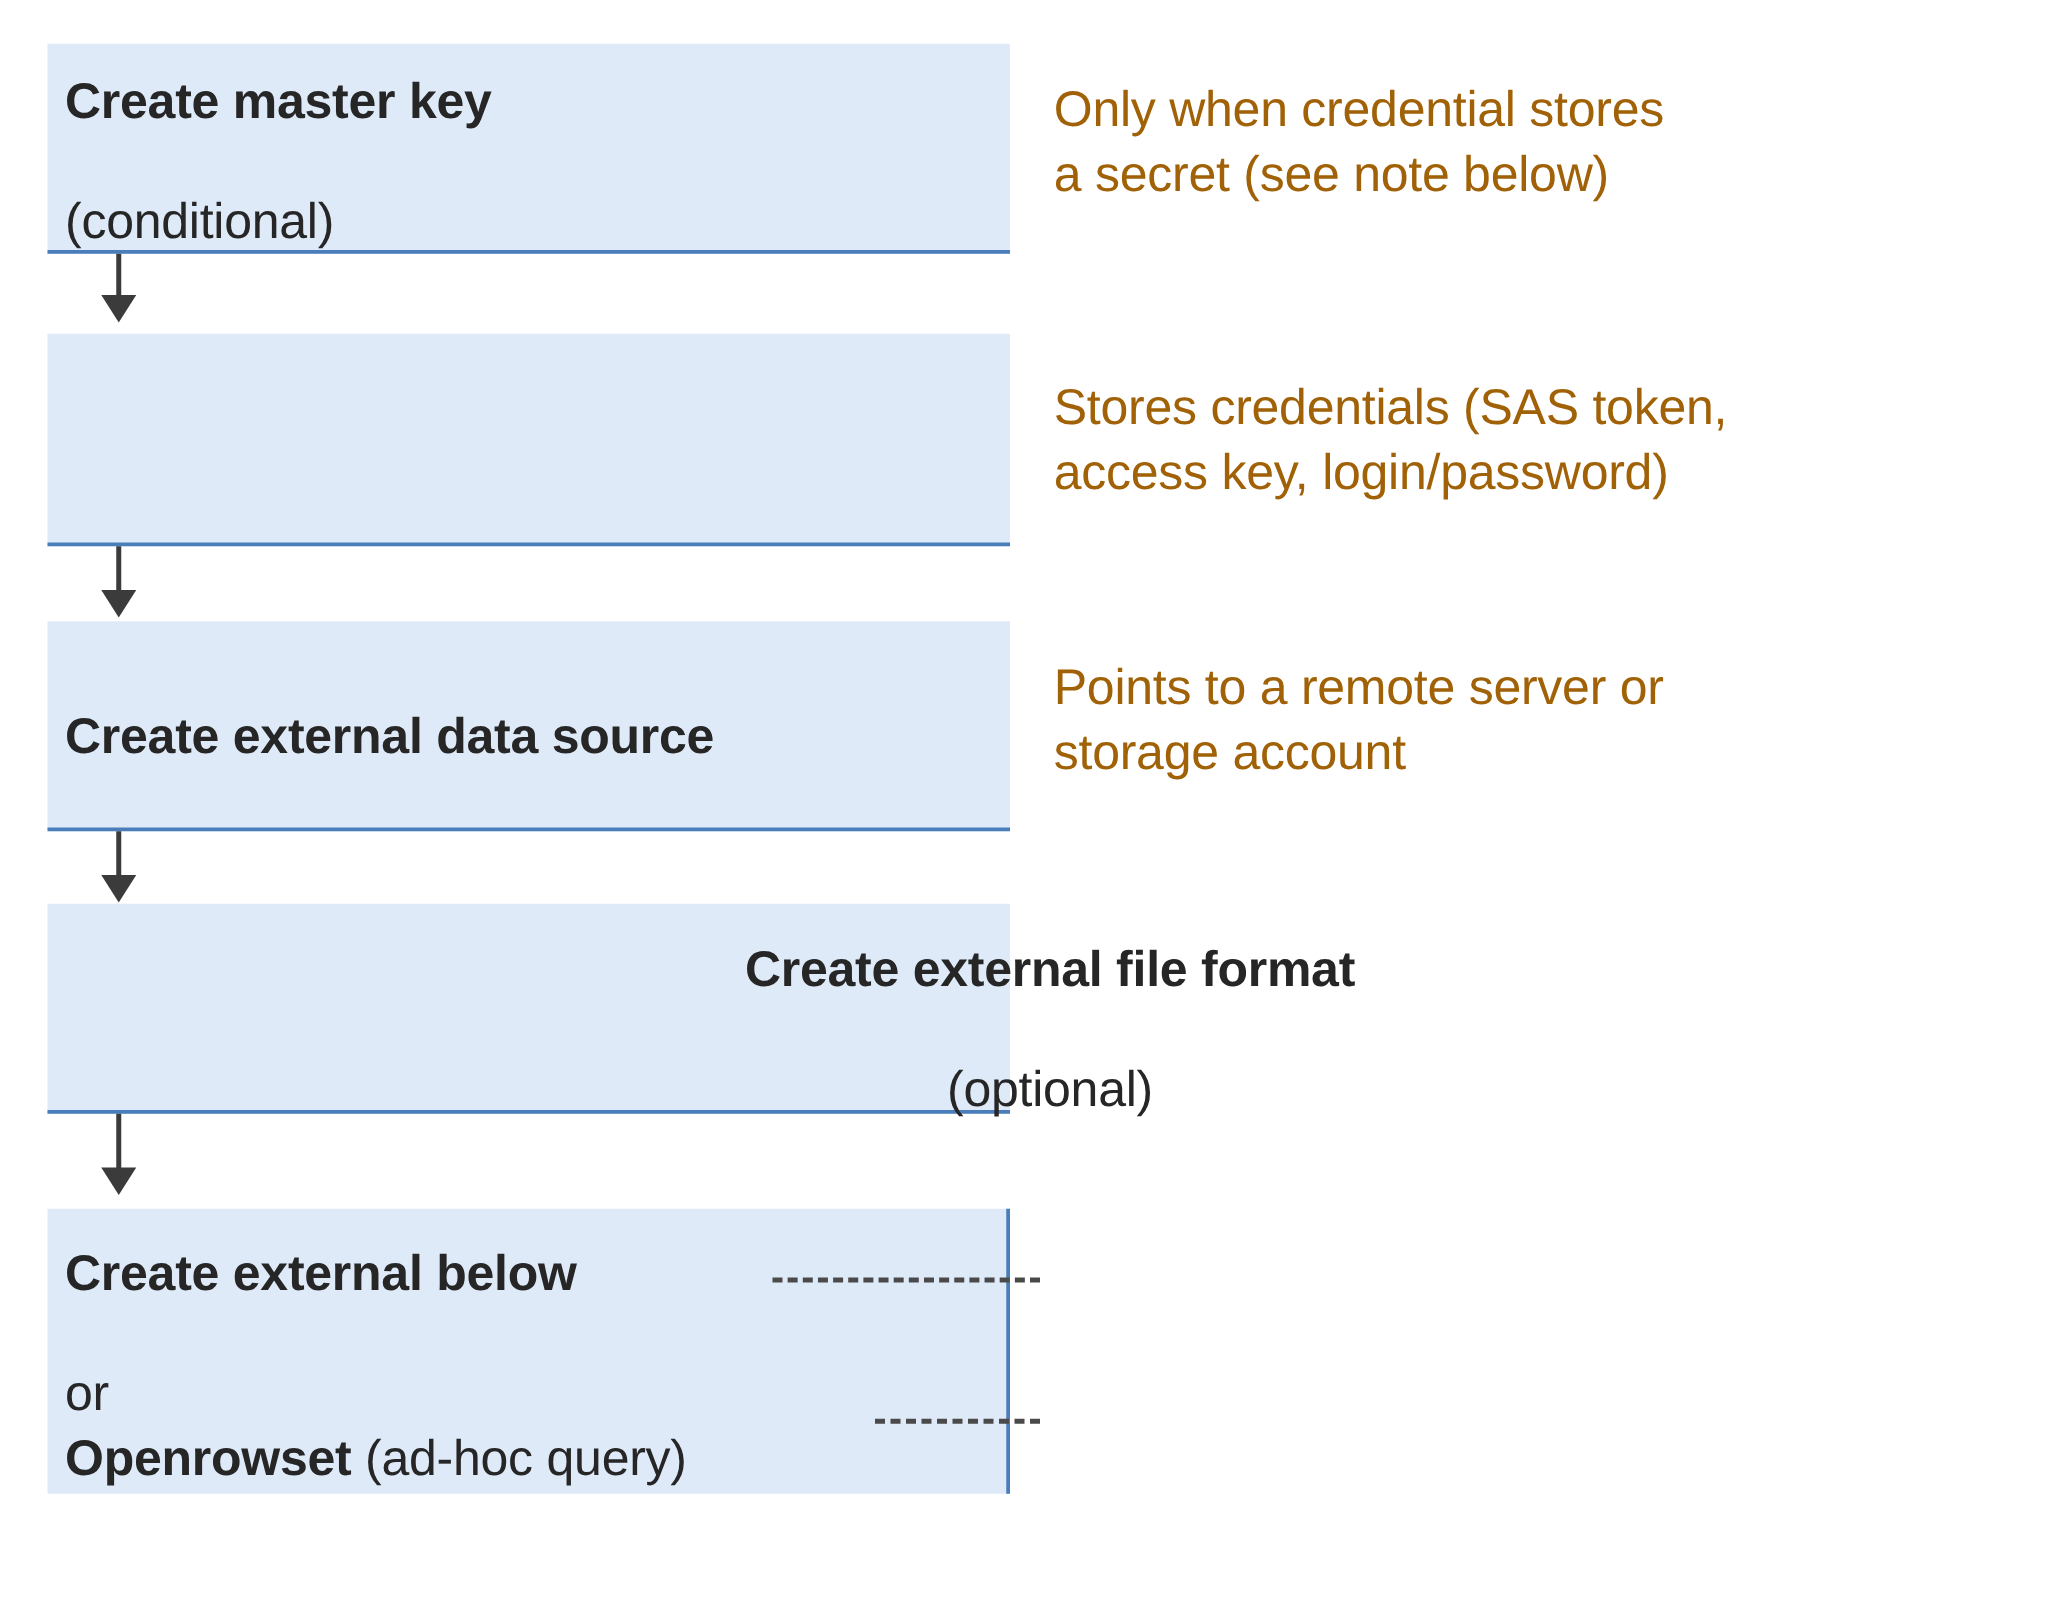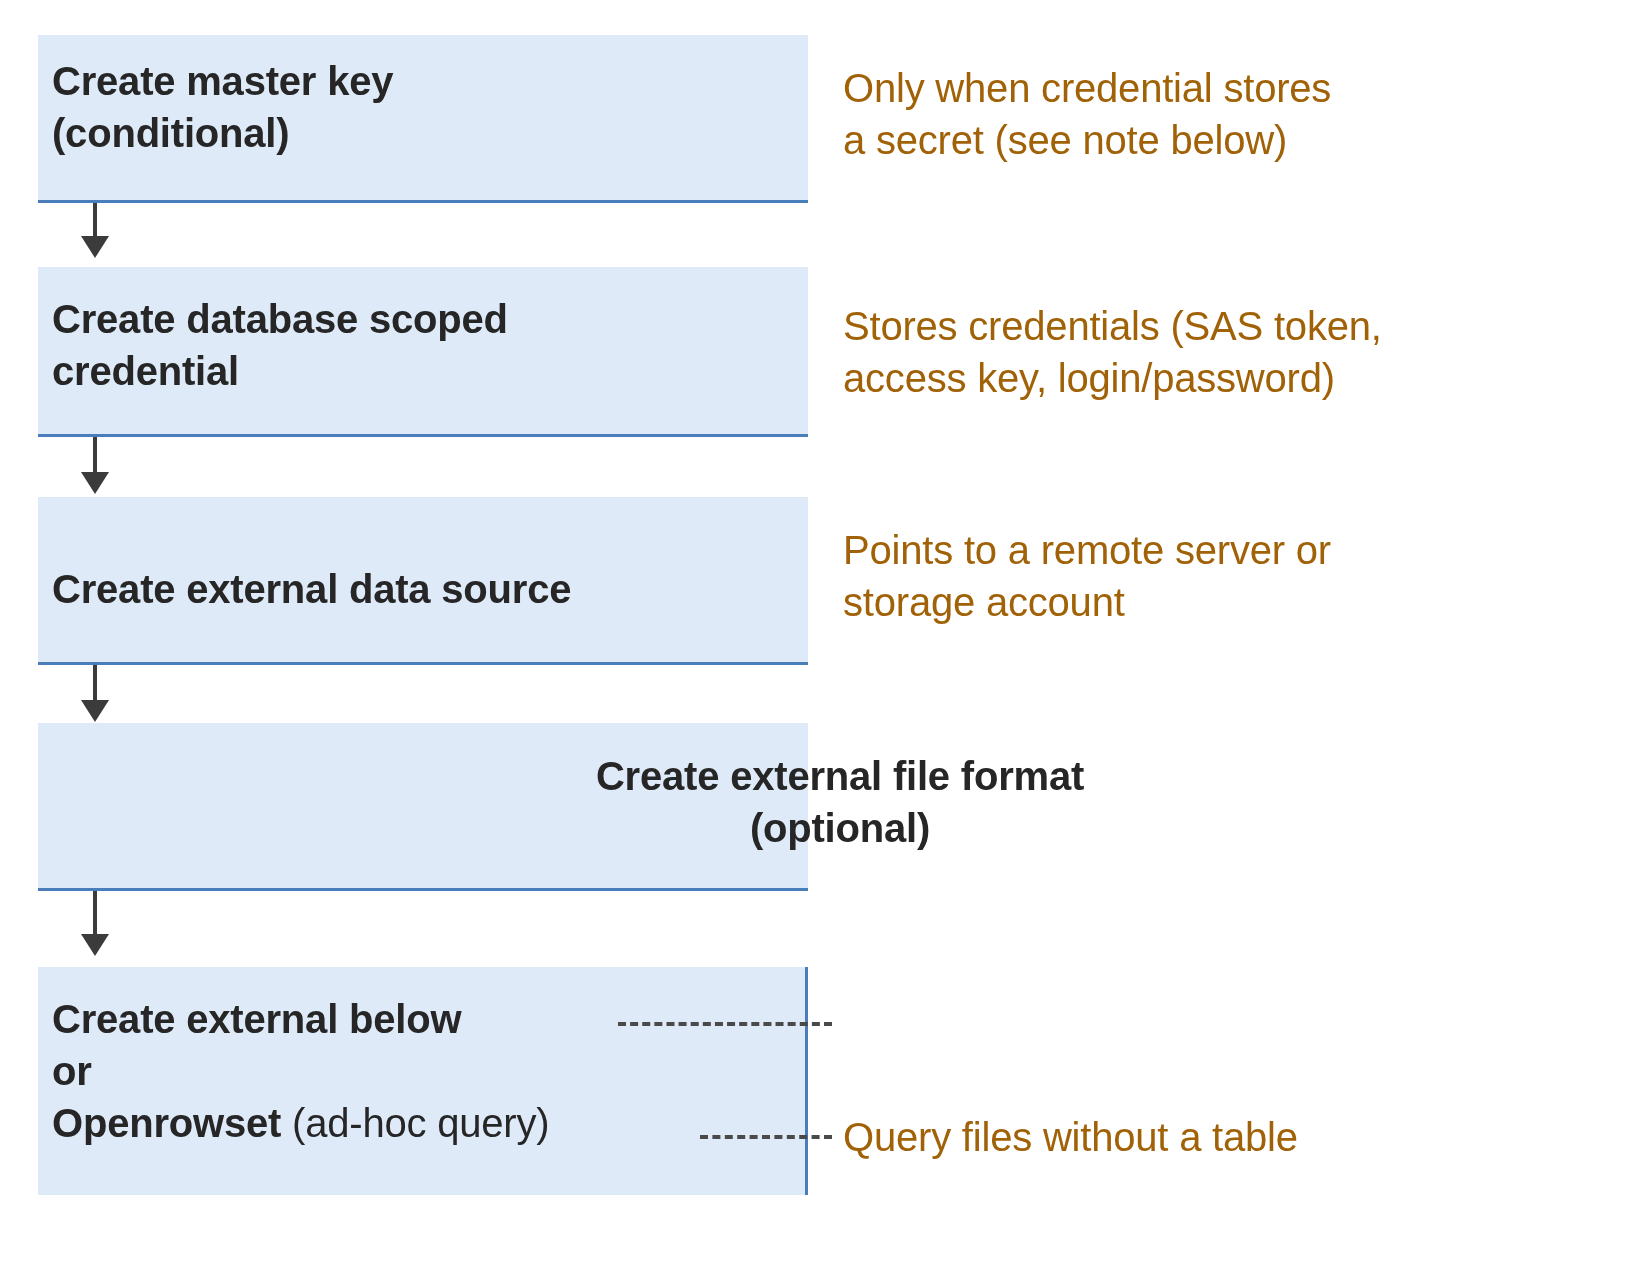--- a/index.html
+++ b/index.html
@@ -43,21 +43,22 @@
     right: 10px;
     font-size: 40px;
     line-height: 1.30;
     color: #262626;
     letter-spacing: -0.2px;
   }
   .b-title {
     font-weight: bold;
   }
   .b-sub {
-    font-weight: bold;
+    font-weight: normal;
+    margin-top: 44px;
   }
 
   
   .note {
     position: absolute;
     left: 843px;
     font-size: 40px;
     line-height: 1.30;
     color: #a16207;
     white-space: pre-line;
@@ -111,24 +112,20 @@
   <div class="note" style="top:62px;">Only when credential stores
 a secret (see note below)</div>
 
   <div class="arrow" style="top:203px; height:55px;">
     <div class="shaft" style="height:34px;"></div>
     <div class="head" style="top:33px;"></div>
   </div>
 
   <div class="step-box" style="top:267px; height:170px;">
   </div>
-  <div class="box-text" style="top:293px;">
-    <span class="line b-title" style="white-space:pre-line;">Create database scoped
-credential</span>
-  </div>
   <div class="note" style="top:300px;">Stores credentials (SAS token,
 access key, login/password)</div>
 
   <div class="arrow" style="top:437px; height:58px;">
     <div class="shaft" style="height:36px;"></div>
     <div class="head" style="top:35px;"></div>
   </div>
 
   <div class="step-box" style="top:497px; height:168px;">
   </div>
@@ -160,15 +157,14 @@
 
   <div class="box-text" style="top:993px;">
     <span class="line b-title">Create external below</span>
     <span class="line b-sub">or</span>
     <span class="line" style="white-space:nowrap;"><b>Openrowset</b><span> (ad-hoc query)</span></span>
   </div>
 
   <div class="dash" style="left:618px; top:1022px; width:214px;"></div>
 
   <div class="dash" style="left:700px; top:1135px; width:132px;"></div>
-  <div class="note" style="top:1111px; left:843px;">Query files without a table</div>
 
 </div>
 
 </body></html>

